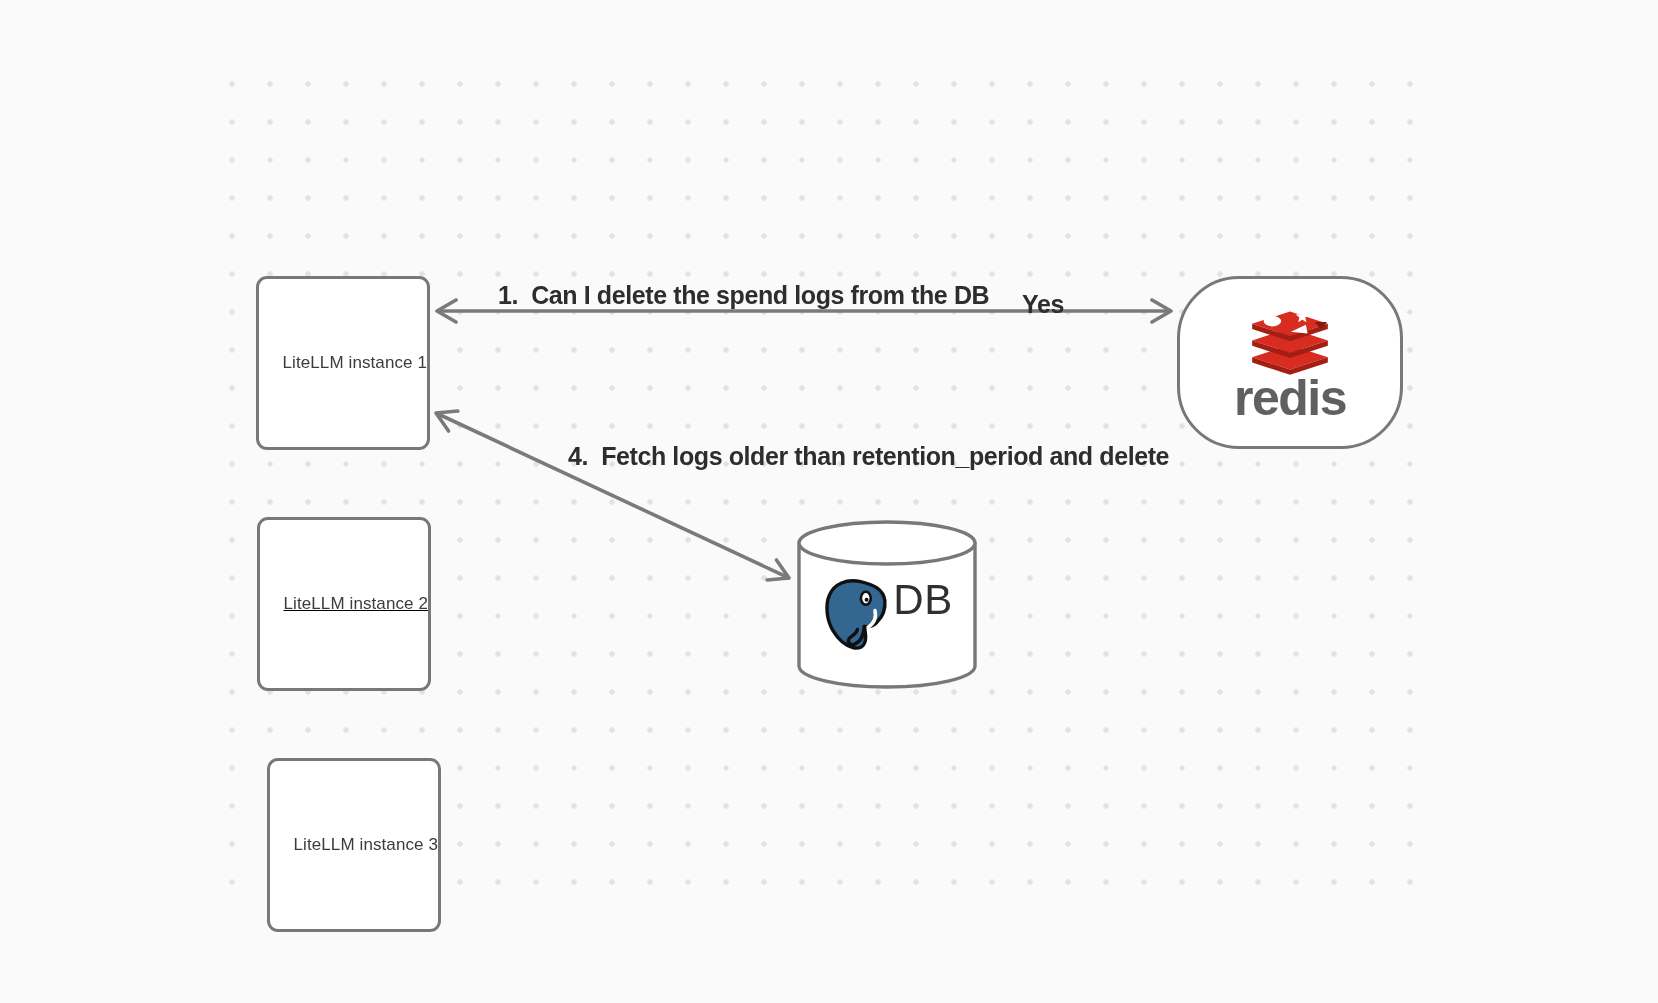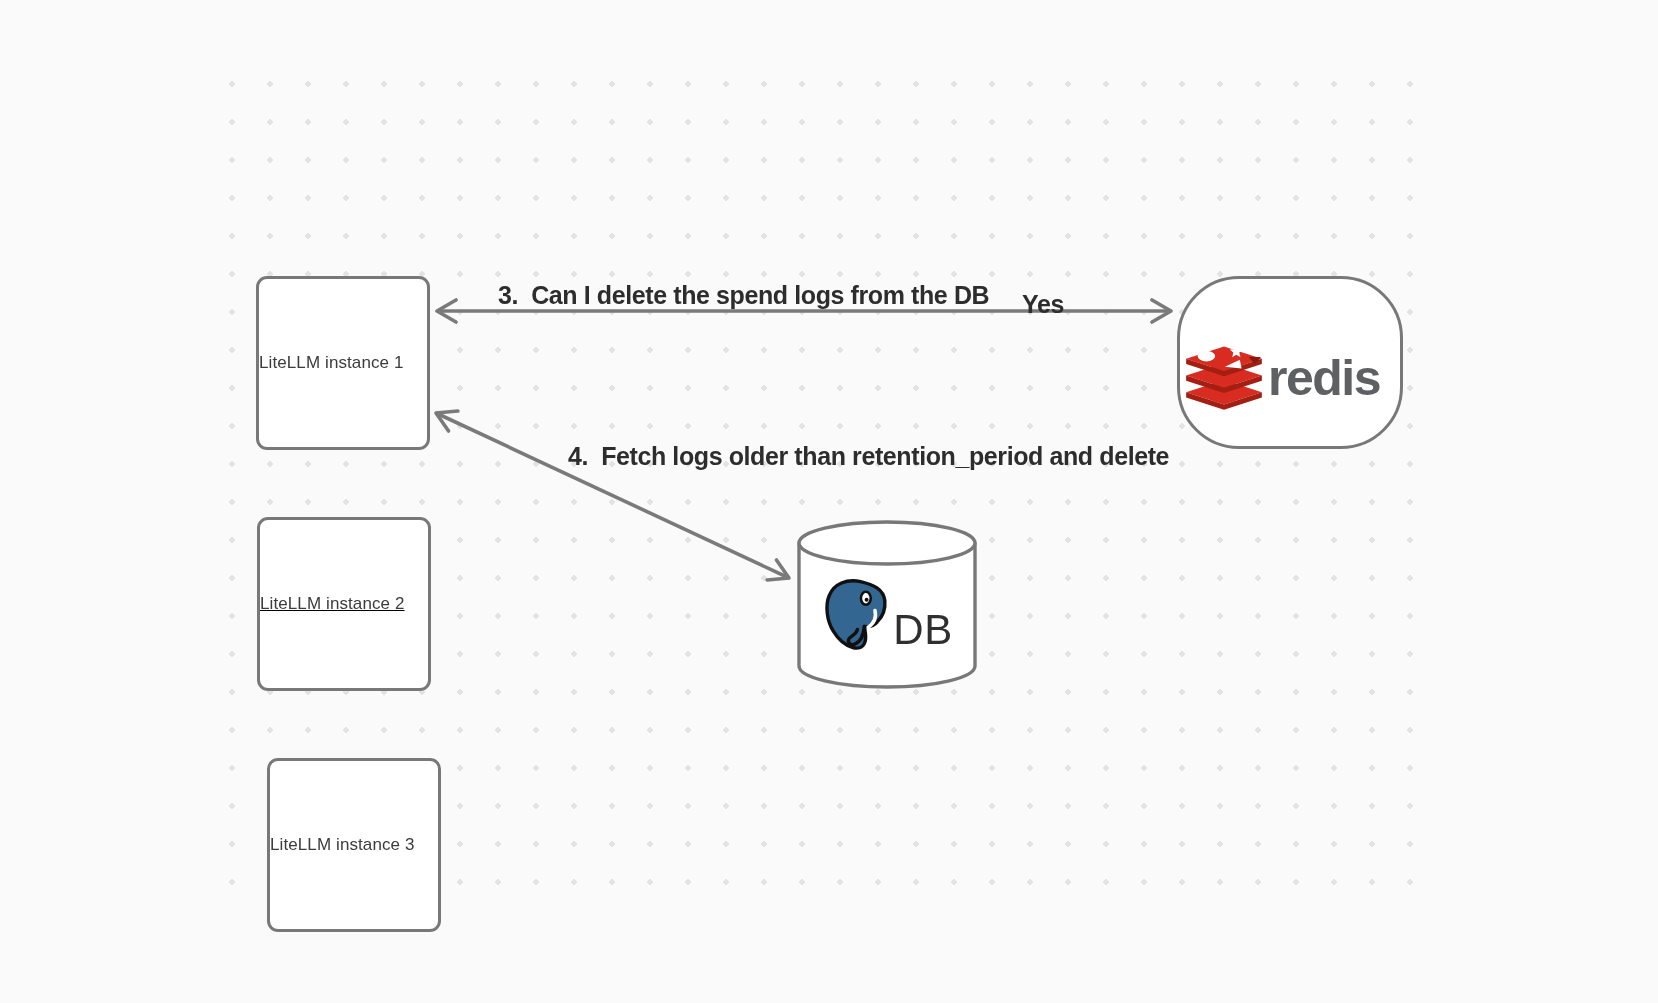--- a/index.html
+++ b/index.html
@@ -24,38 +24,39 @@
     pointer-events: none;
   }
   .node-box {
     position: absolute;
     width: 174px; height: 174px;
     background: #ffffff;
     border: 3px solid #787878;
     border-radius: 11px;
     display: flex;
     align-items: center;
-    justify-content: flex-start;
+    justify-content: flex-end;
   }
   .node-box .node-label {
     font-size: 17px;
     color: #3c3c3c;
     letter-spacing: 0.1px;
   }
   #box-1 { left: 256px; top: 276px; }
   #box-2 { left: 257px; top: 517px; text-decoration: underline; }
   #box-3 { left: 267px; top: 758px; }
   .redis-node {
     position: absolute;
     left: 1177px; top: 276px;
     width: 226px; height: 173px;
     background: #ffffff;
     border: 3px solid #787878;
     border-radius: 62px;
     display: flex;
+    flex-direction: column;
     align-items: center;
     justify-content: flex-start;
     padding-top: 32px;
   }
   .redis-word {
     font-size: 50px;
     font-weight: 700;
     letter-spacing: -1.5px;
     color: #5f6062;
     line-height: 46px;
@@ -65,21 +66,21 @@
     position: absolute;
     left: 795px; top: 518px;
     width: 184px; height: 176px;
   }
   .db-cyl-svg { position: absolute; left: 0; top: 0; }
   .db-content {
     position: absolute;
     left: 0; top: 58px;
     width: 184px;
     display: flex;
-    align-items: flex-end;
+    align-items: flex-start;
     justify-content: center;
   }
   .db-label {
     font-size: 42px;
     font-weight: 500;
     color: #2f2f2f;
     letter-spacing: 0.5px;
     margin-left: -4px;
   }
   .edge-label {
@@ -151,15 +152,15 @@
         <path d="M57,65 C56,75 54,84 45,88 C39,91 34,86 37,81 C40,77 46,76 48,69" fill="#336791"></path>
         <ellipse cx="59" cy="28" rx="6.5" ry="8.5" fill="#ffffff" stroke-width="3.4"></ellipse>
         <circle cx="60" cy="30" r="2.6" fill="#101010" stroke="none"></circle>
         <path d="M71,44 C73,53 70,61 62,66" fill="none" stroke="#ffffff" stroke-width="4.6"></path>
       </g>
     </svg>
     <span class="db-label">DB</span>
   </div>
 </div>
 
-<div class="edge-label" id="edge-label-1">3.  Can I delete the spend logs from the DB</div>
+<div class="edge-label" id="edge-label-1">1.  Can I delete the spend logs from the DB</div>
 <div class="edge-label" id="edge-label-1-yes">Yes</div>
 <div class="edge-label" id="edge-label-2">4.  Fetch logs older than retention_period and delete</div>
 
 </body></html>

